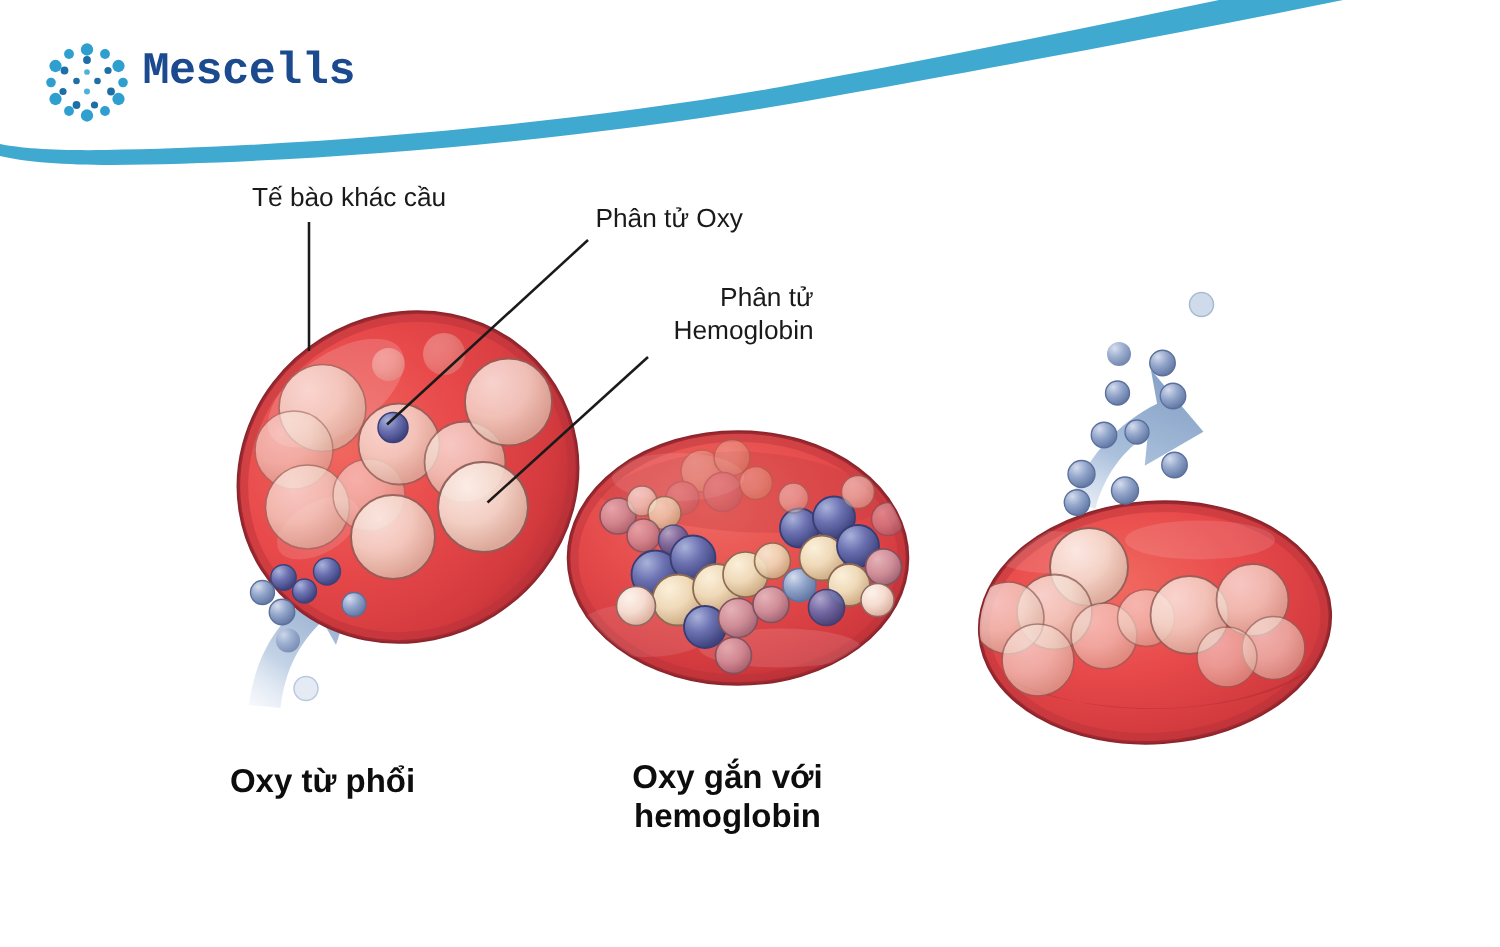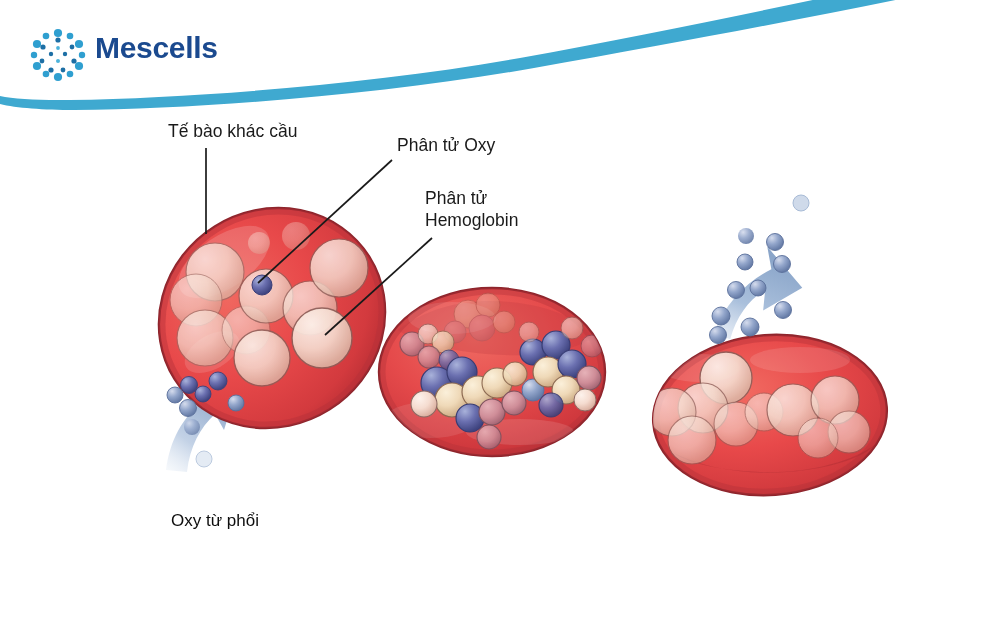--- a/index.html
+++ b/index.html
@@ -5,40 +5,40 @@
   html,body{margin:0;padding:0;background:#fff;}
   body{
     width:1000px;height:631px;position:relative;overflow:hidden;
     font-family:"Liberation Sans","DejaVu Sans",sans-serif;
     background:#ffffff;
   }
   #stage{position:absolute;inset:0;width:1000px;height:631px;}
   .abs{position:absolute;}
 
   
-  #header-band{position:absolute;left:0;top:0;width:1000px;height:115px;}
+  #header-band{position:absolute;left:0;top:0;width:1000px;height:115px;font-family:Liberation Mono, monospace;}
   #brand-name{
     position:absolute;left:95px;top:30px;
     font-size:30px;font-weight:700;letter-spacing:-.3px;
     color:#1b4a8f;line-height:36px;white-space:nowrap;
   }
   #brand-mark{position:absolute;left:30px;top:28px;width:56px;height:54px;}
 
   
   .callout{
     position:absolute;color:#1a1a1a;font-size:17.5px;line-height:22px;
     white-space:pre-line;font-weight:400;
   }
   #label-rbc{left:168px;top:120px;}
   #label-oxygen{left:397px;top:134px;}
-  #label-hemoglobin{left:425px;top:187px;}
+  #label-hemoglobin{left:449px;top:187px;text-align:right;}
 
   
   .caption{
-    position:absolute;color:#0d0d0d;font-size:17px;font-weight:400;
+    position:absolute;color:#0d0d0d;font-size:22px;font-weight:700;
     line-height:26px;text-align:center;white-space:pre-line;
   }
   #caption-1{left:70px;top:508px;width:290px;}
   #caption-2{left:355px;top:505px;width:260px;}
   #caption-3{left:605px;top:505px;width:320px;}
 </style>
 </head>
 <body>
 
 <div id="stage">
@@ -318,15 +318,17 @@
 
   <div class="callout" id="label-rbc">Tế bào khác cầu</div>
 
   <div class="callout" id="label-oxygen">Phân tử Oxy</div>
 
   <div class="callout" id="label-hemoglobin">Phân tử
 Hemoglobin</div>
 
   <div class="caption" id="caption-1">Oxy từ phổi</div>
 
+  <div class="caption" id="caption-2">Oxy gắn với
+hemoglobin</div>
 
 
 </div>
 
 </body></html>

